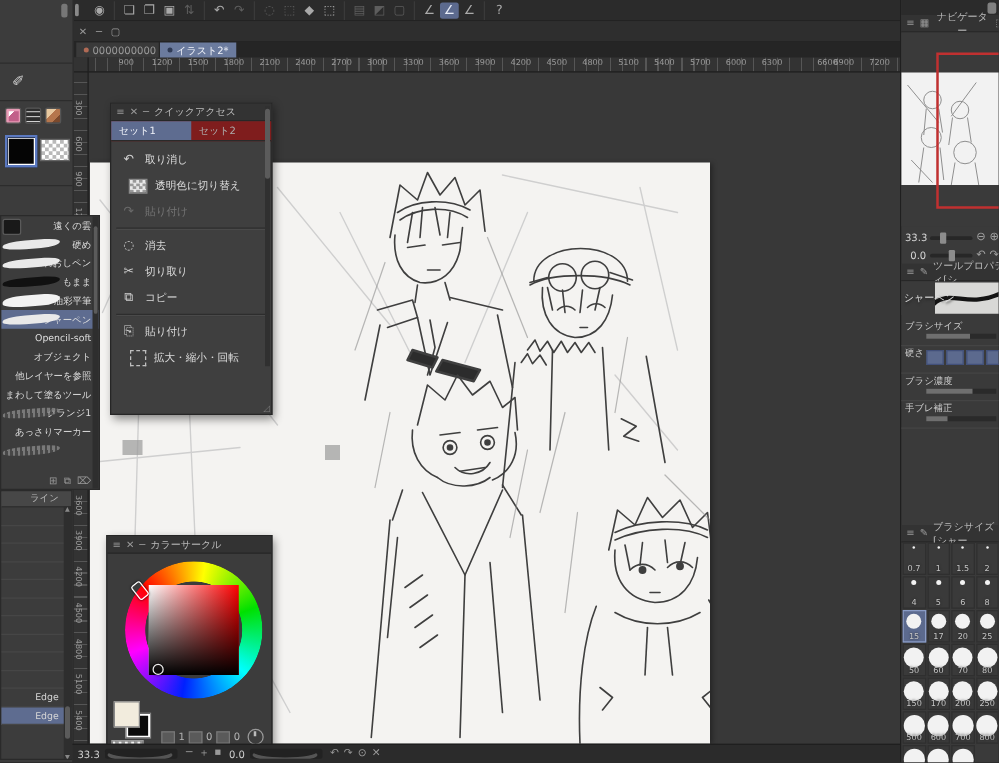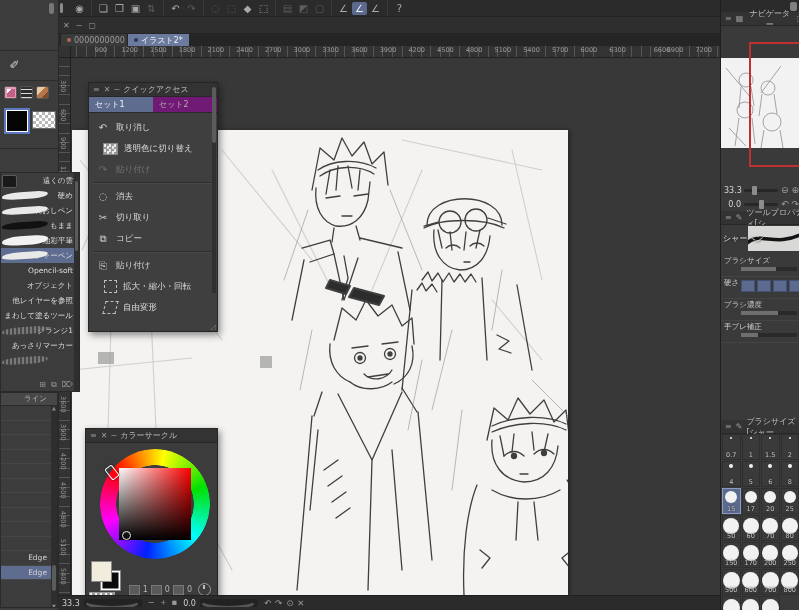--- a/index.html
+++ b/index.html
@@ -85,21 +85,21 @@
     padding-right:10px;font-size:7.5px;color:#b9b9b9;}
   .lrow{height:13.5px;border-bottom:1px solid #464646;}
   .lrow.named{display:flex;align-items:center;justify-content:flex-end;padding-right:10px;font-size:7.5px;color:#d5d5d5;}
   .lrow.sel{background:#5e6c90;}
   .lp-scroll{position:absolute;right:0;top:12px;width:6px;height:204px;background:#2e2e2e;font-size:5px;color:#888;text-align:center;}
   .lp-scroll .thumb{position:absolute;left:1px;bottom:18px;width:4px;height:26px;background:#5b5b5b;border-radius:2px;}
   .lp-arrow{position:absolute;left:0;width:6px;}
 
   
   .qa-panel{left:88px;top:82px;width:130px;height:250px;background:#3f3f3f;border:1px solid #262626;box-shadow:2px 3px 7px rgba(0,0,0,.45);z-index:4;box-sizing:border-box;}
-  .qa-tabs{display:flex;height:15px;background:#701a75;border-bottom:1px solid #2a2a2a;}
+  .qa-tabs{display:flex;height:15px;background:#7f1d1d;border-bottom:1px solid #2a2a2a;}
   .qa-tab{flex:1;display:flex;align-items:center;padding-left:6px;font-size:8px;color:#aeaeae;}
   .qa-tab.active{background:#5e6c90;color:#f0f3fa;}
   .qa-list{position:relative;padding:4px 0 0 0;}
   .qa-item{height:21px;display:flex;align-items:center;gap:6px;padding-left:7px;font-size:8.5px;color:#dcdcdc;}
   .qa-item.disabled{color:#757575;}
   .qa-ic{width:14px;text-align:center;font-size:10px;color:#cfcfcf;flex:0 0 auto;}
   .qa-item.disabled .qa-ic{color:#6a6a6a;}
   .qa-sep{height:1px;background:#2d2d2d;border-bottom:1px solid #4a4a4a;margin:2px 4px;}
   .qa-checker{width:13px;height:10px;margin-left:7px;flex:0 0 auto;border:1px solid #888;
     background:repeating-conic-gradient(#9a9a9a 0 25%,#e8e8e8 0 50%);background-size:5px 5px;}
@@ -537,24 +537,20 @@
         </div>
         <div class="qa-sep"></div>
         <div class="qa-item">
           <span class="qa-ic">⎘</span>
           <span>貼り付け</span>
         </div>
         <div class="qa-item">
           <span class="qa-dashed"></span>
           <span>拡大・縮小・回転</span>
         </div>
-        <div class="qa-item">
-          <span class="qa-dashed qa-skew"></span>
-          <span>自由変形</span>
-        </div>
       </div>
     <div class="qa-scroll">
         <div class="thumb"></div>
       </div>
     <div class="qa-resize">◿</div>
   </div>
 
   <div class="abs cc-panel">
     <div class="ptitle">
       <span class="pt-ic">≡</span>

